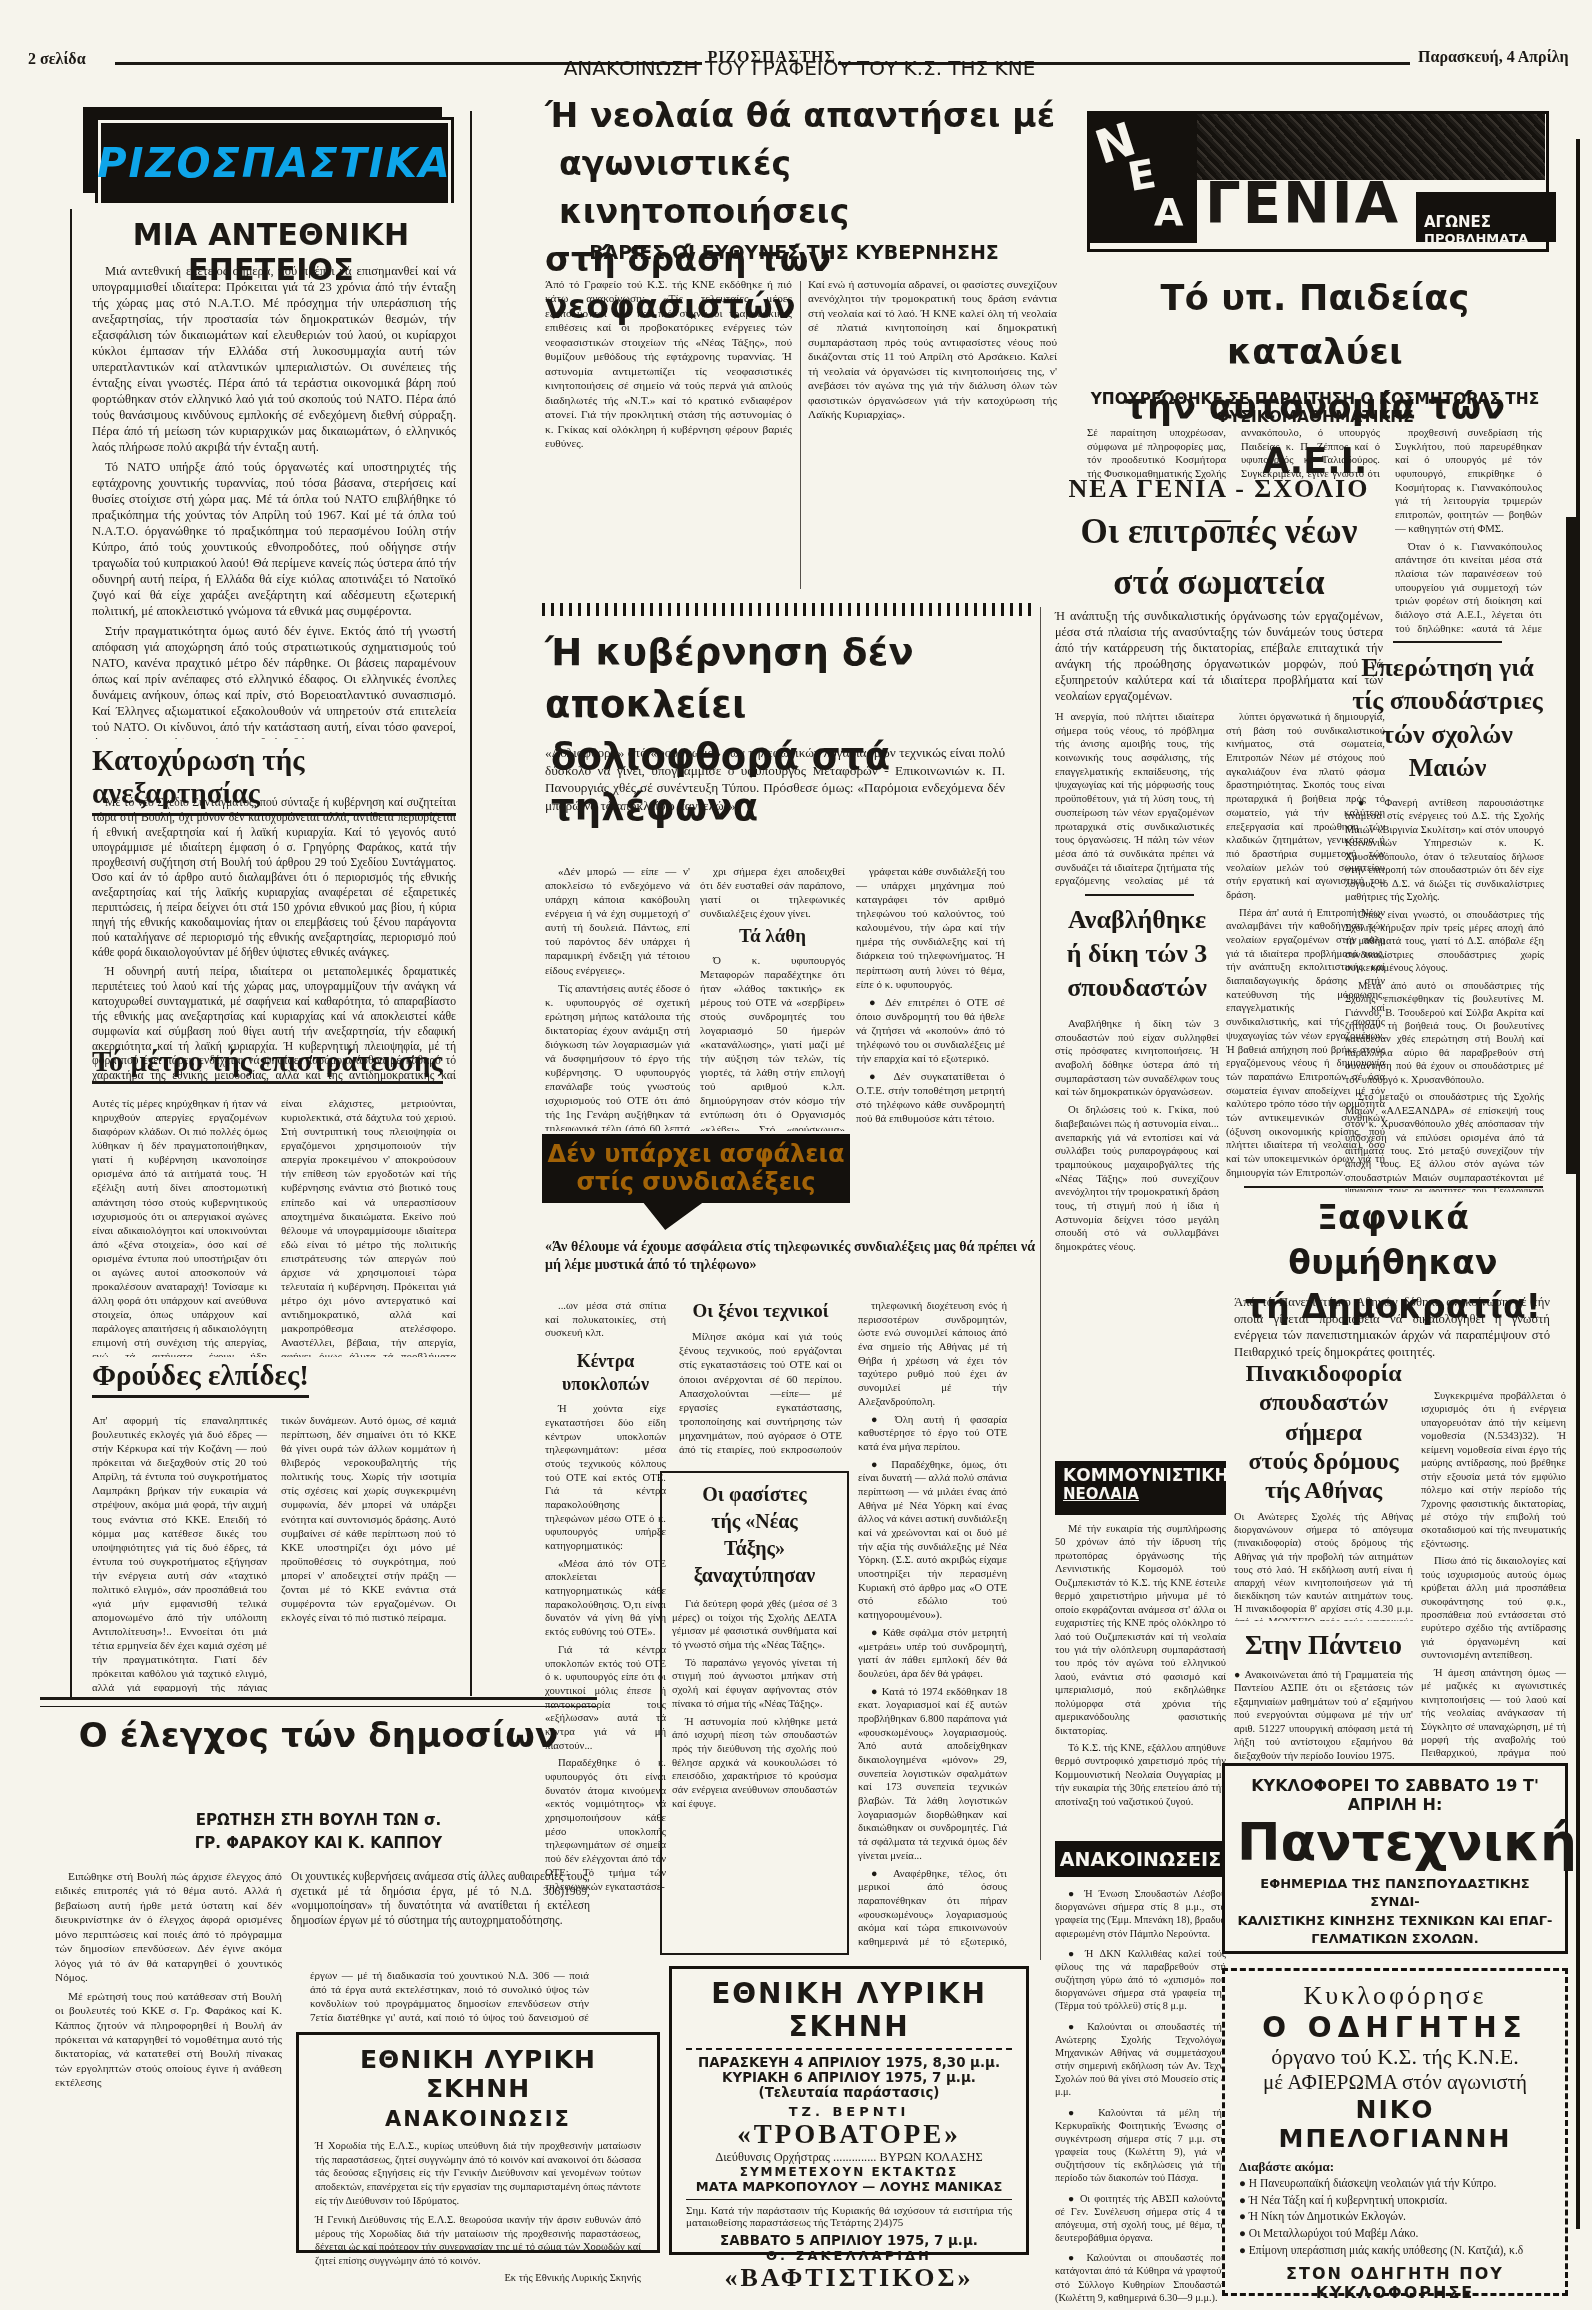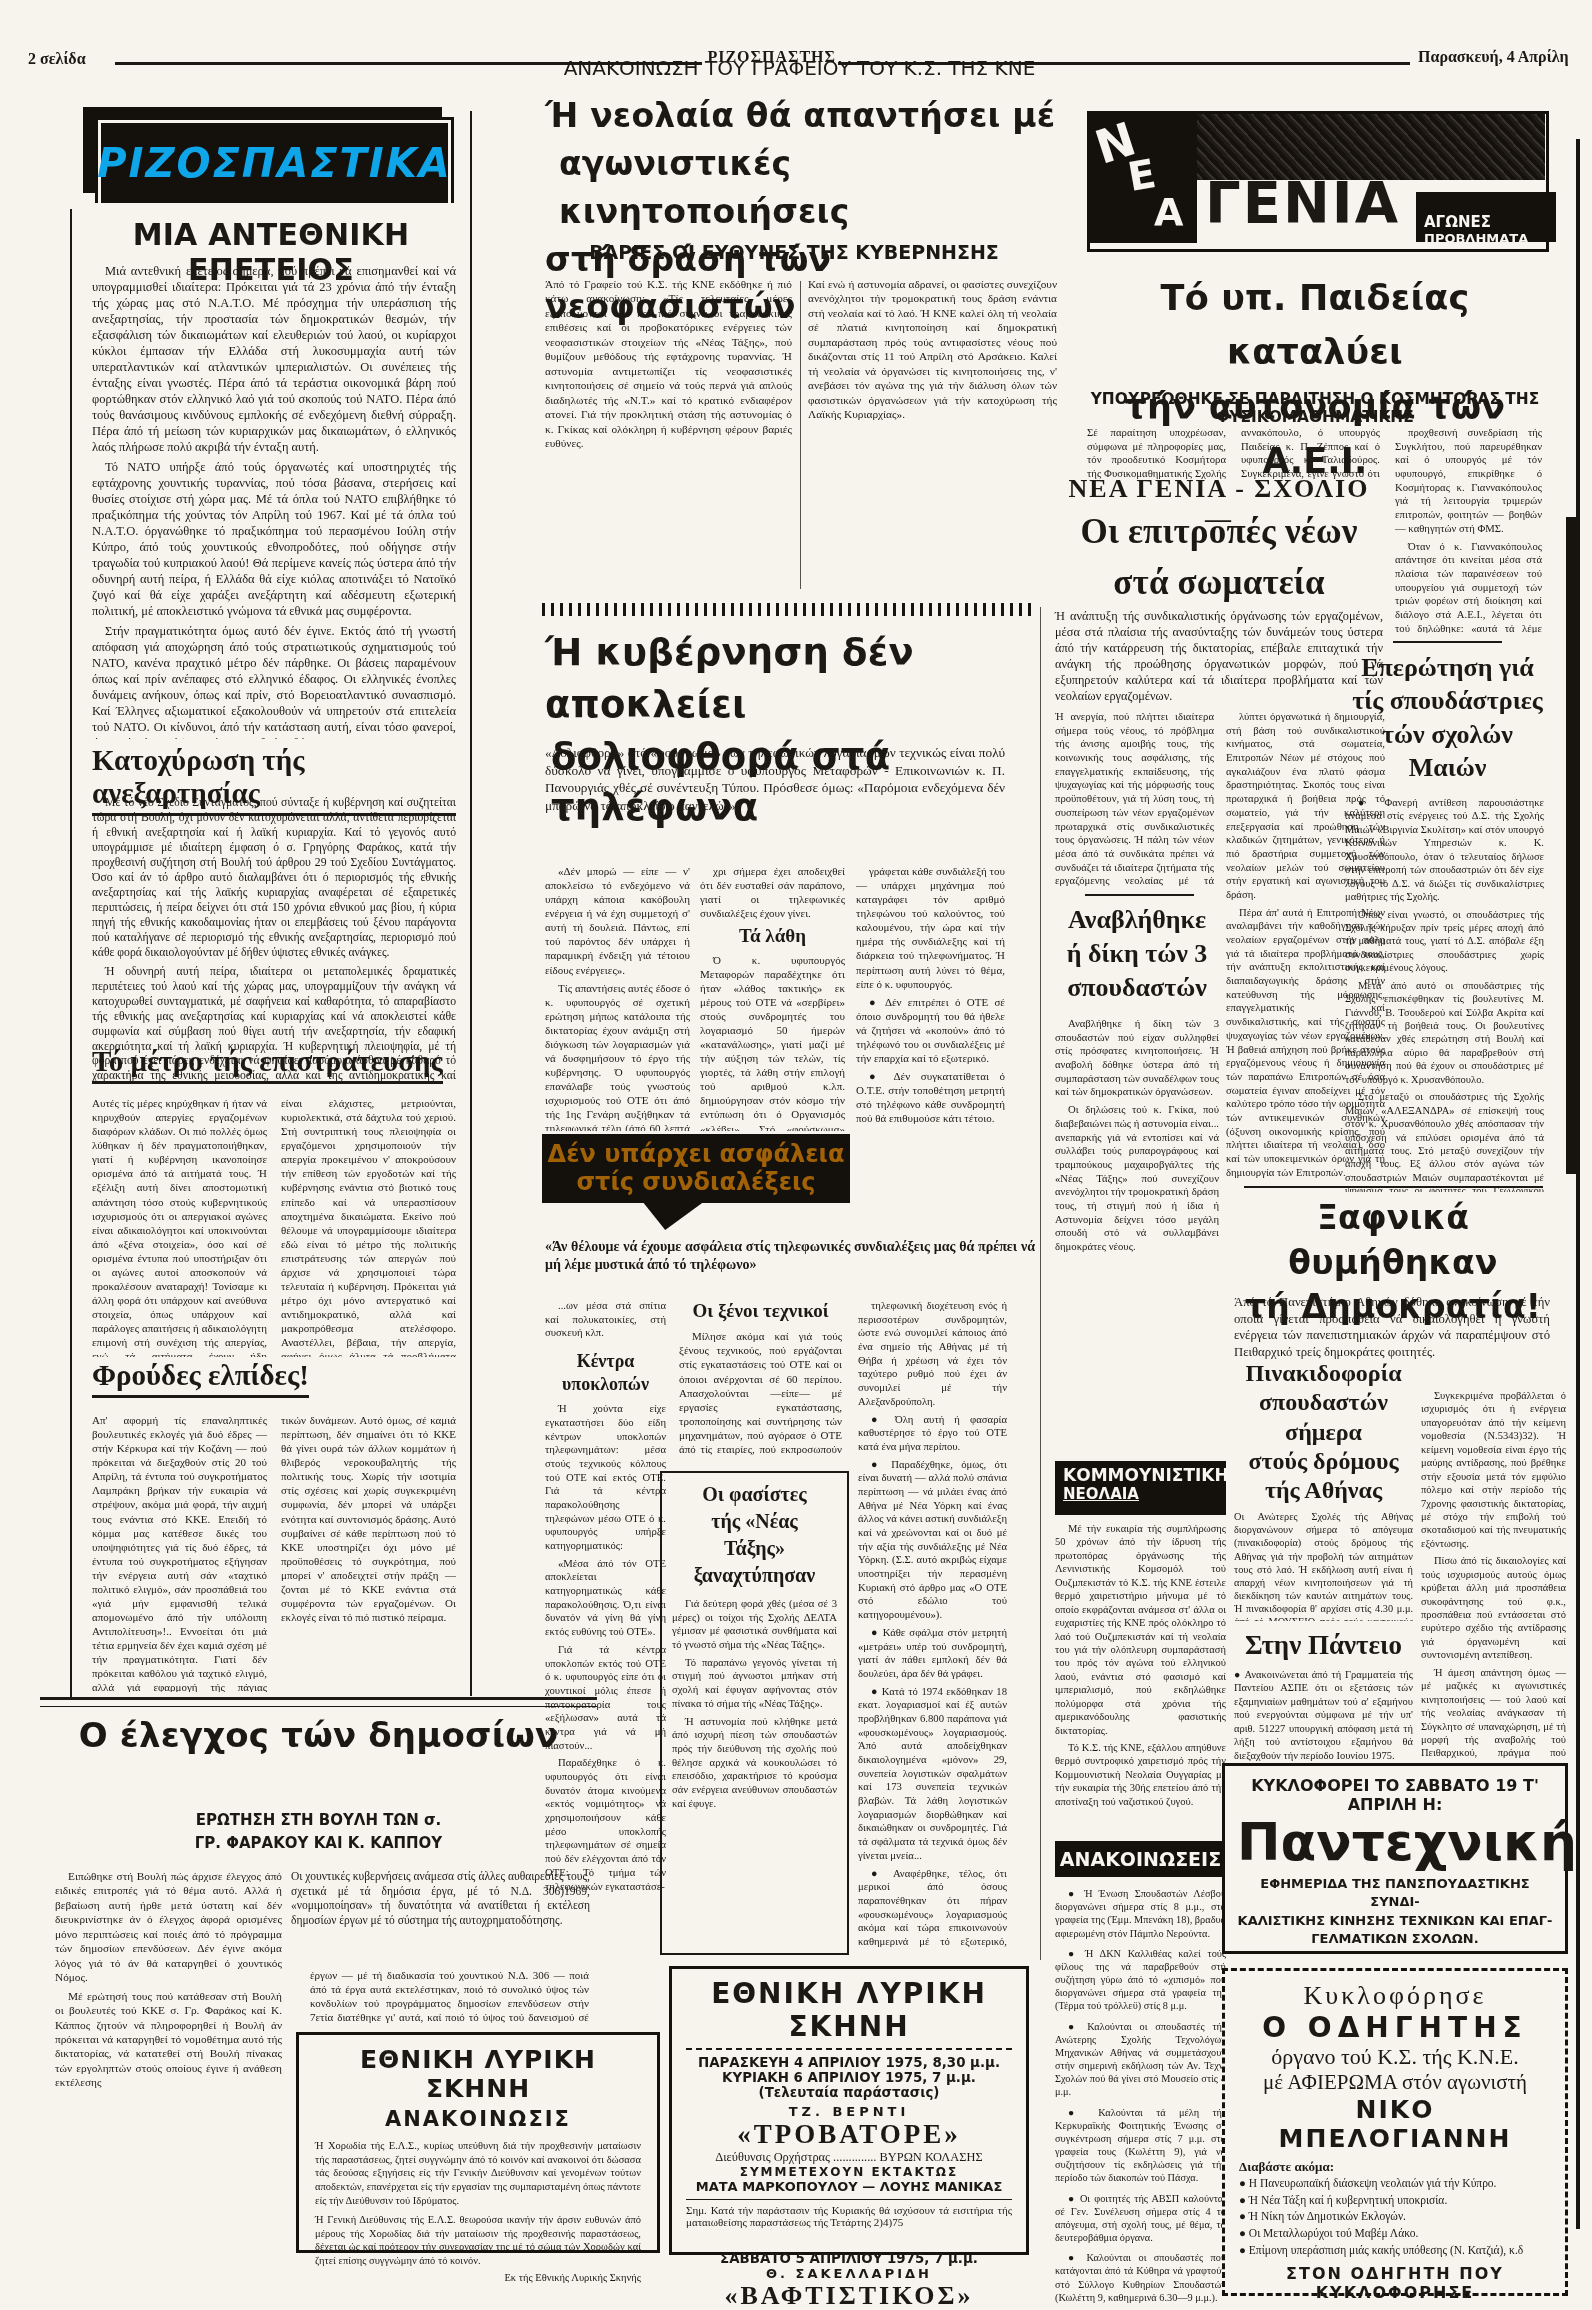--- a/index.html
+++ b/index.html
@@ -189,21 +189,21 @@
     <div class="sans b ctr" style="font-size:28px;letter-spacing:2px">ΕΘΝΙΚΗ ΛΥΡΙΚΗ ΣΚΗΝΗ</div>
     <div style="border-top:2px dashed #1c1915;margin:5px 0"></div>
     <div class="sans b ctr" style="font-size:13.4px">ΠΑΡΑΣΚΕΥΗ 4 ΑΠΡΙΛΙΟΥ 1975, 8,30 μ.μ.</div>
     <div class="sans b ctr" style="font-size:13.4px">ΚΥΡΙΑΚΗ 6 ΑΠΡΙΛΙΟΥ 1975, 7 μ.μ. (Τελευταία παράστασις)</div>
     <div class="sans b ctr" style="font-size:13px;letter-spacing:4px;margin-top:4px">ΤΖ. ΒΕΡΝΤΙ</div>
     <div class="serif b ctr" style="font-size:27px;letter-spacing:3px">«ΤΡΟΒΑΤΟΡΕ»</div>
     <div class="ctr" style="font-size:12.4px">Διεύθυνσις Ορχήστρας .............. ΒΥΡΩΝ ΚΟΛΑΣΗΣ</div>
     <div class="sans b ctr" style="font-size:12px;letter-spacing:2px">ΣΥΜΜΕΤΕΧΟΥΝ ΕΚΤΑΚΤΩΣ</div>
     <div class="sans b ctr" style="font-size:13px">ΜΑΤΑ ΜΑΡΚΟΠΟΥΛΟΥ — ΛΟΥΗΣ ΜΑΝΙΚΑΣ</div>
     <div class="jst" style="font-size:11px;border-top:1px solid #1c1915;margin-top:5px;padding-top:4px">Σημ. Κατά τήν παράστασιν τής Κυριακής θά ισχύσουν τά εισιτήρια τής ματαιωθείσης παραστάσεως τής Τετάρτης 2)4)75</div>
-    <div class="sans b ctr" style="font-size:13.4px;margin-top:23px">ΣΑΒΒΑΤΟ 5 ΑΠΡΙΛΙΟΥ 1975, 7 μ.μ.</div>
+    <div class="sans b ctr" style="font-size:13.4px;margin-top:5px">ΣΑΒΒΑΤΟ 5 ΑΠΡΙΛΙΟΥ 1975, 7 μ.μ.</div>
     <div class="sans b ctr" style="font-size:13px;letter-spacing:3px">Θ. ΣΑΚΕΛΛΑΡΙΔΗ</div>
     <div class="serif b ctr" style="font-size:26px;letter-spacing:3px">«ΒΑΦΤΙΣΤΙΚΟΣ»</div>
   </div>
 
   <div class="abs col-divider" style="left:1040px;top:607px;height:1353px"></div>
 
   <div class="abs genia-box" style="left:1087px;top:111px;width:456px;height:135px;background:#f6f4ec">
     <div class="abs nea-blk" style="left:0;top:0;width:107px;height:129px">
       <span class="nea-letter sans" style="left:6px;top:2px;font-size:46px;transform:rotate(-18deg)">Ν</span>
       <span class="nea-letter sans" style="left:38px;top:38px;font-size:40px;transform:rotate(-10deg)">Ε</span>

